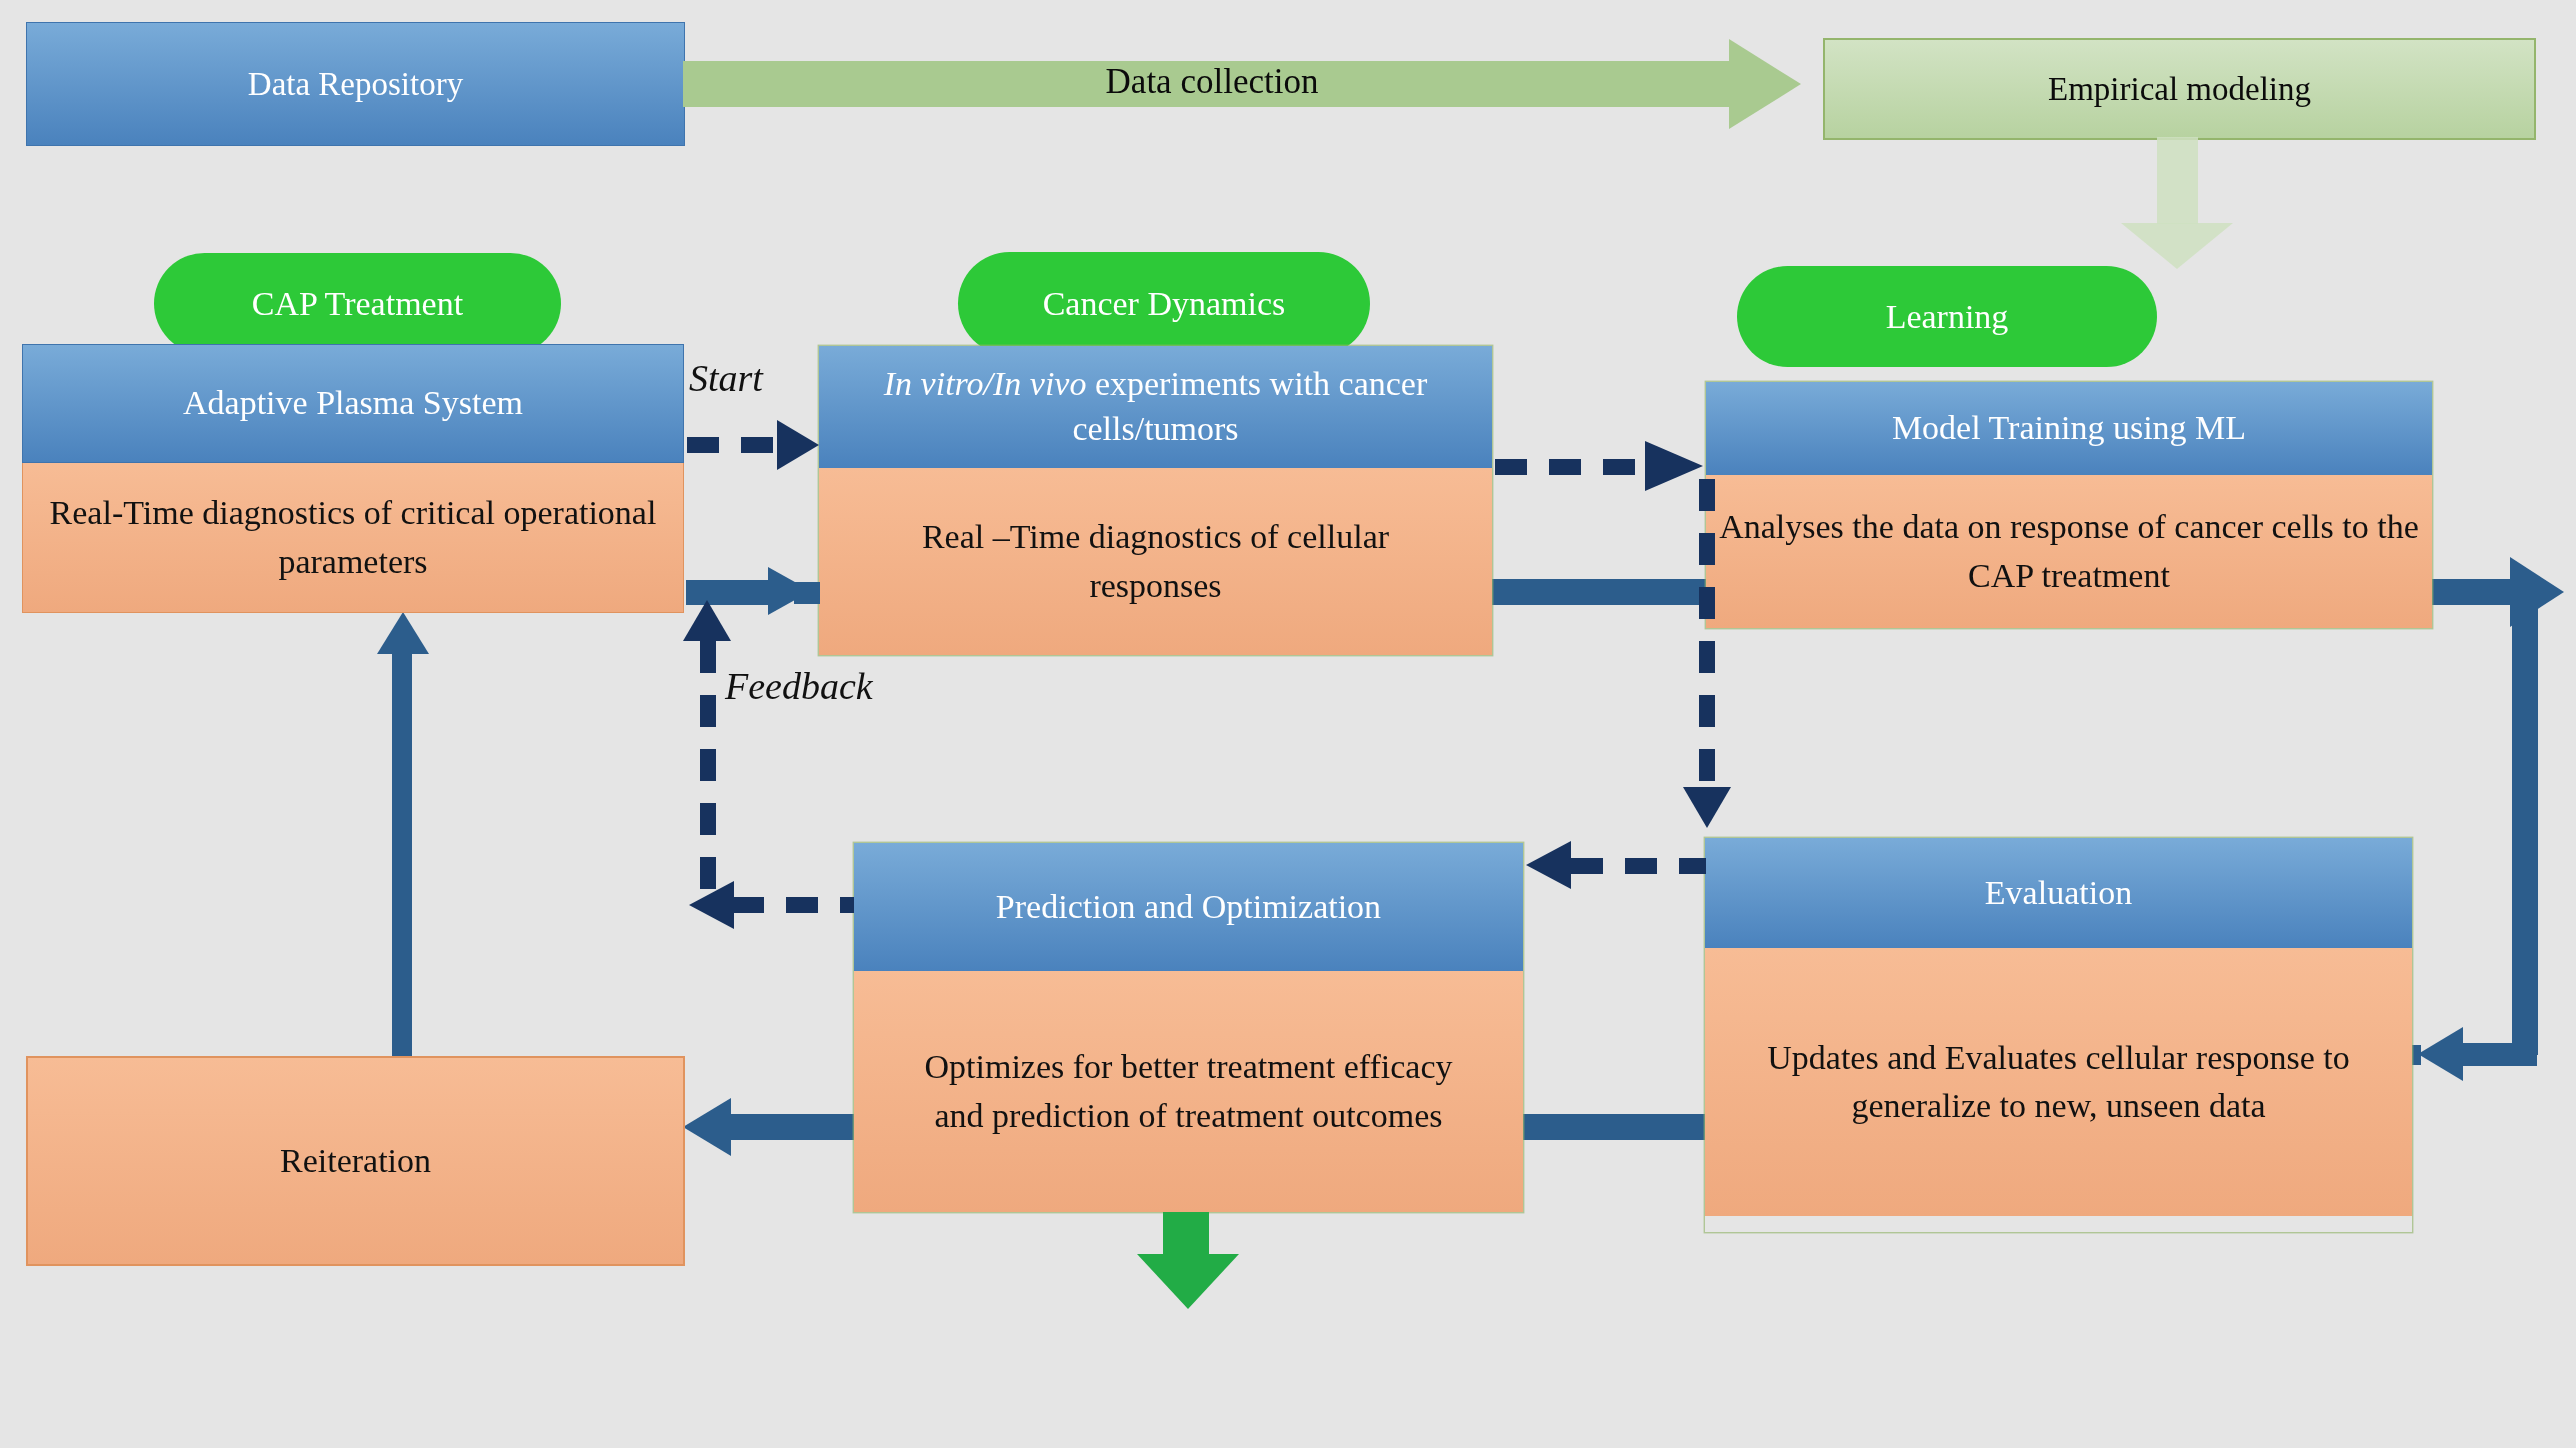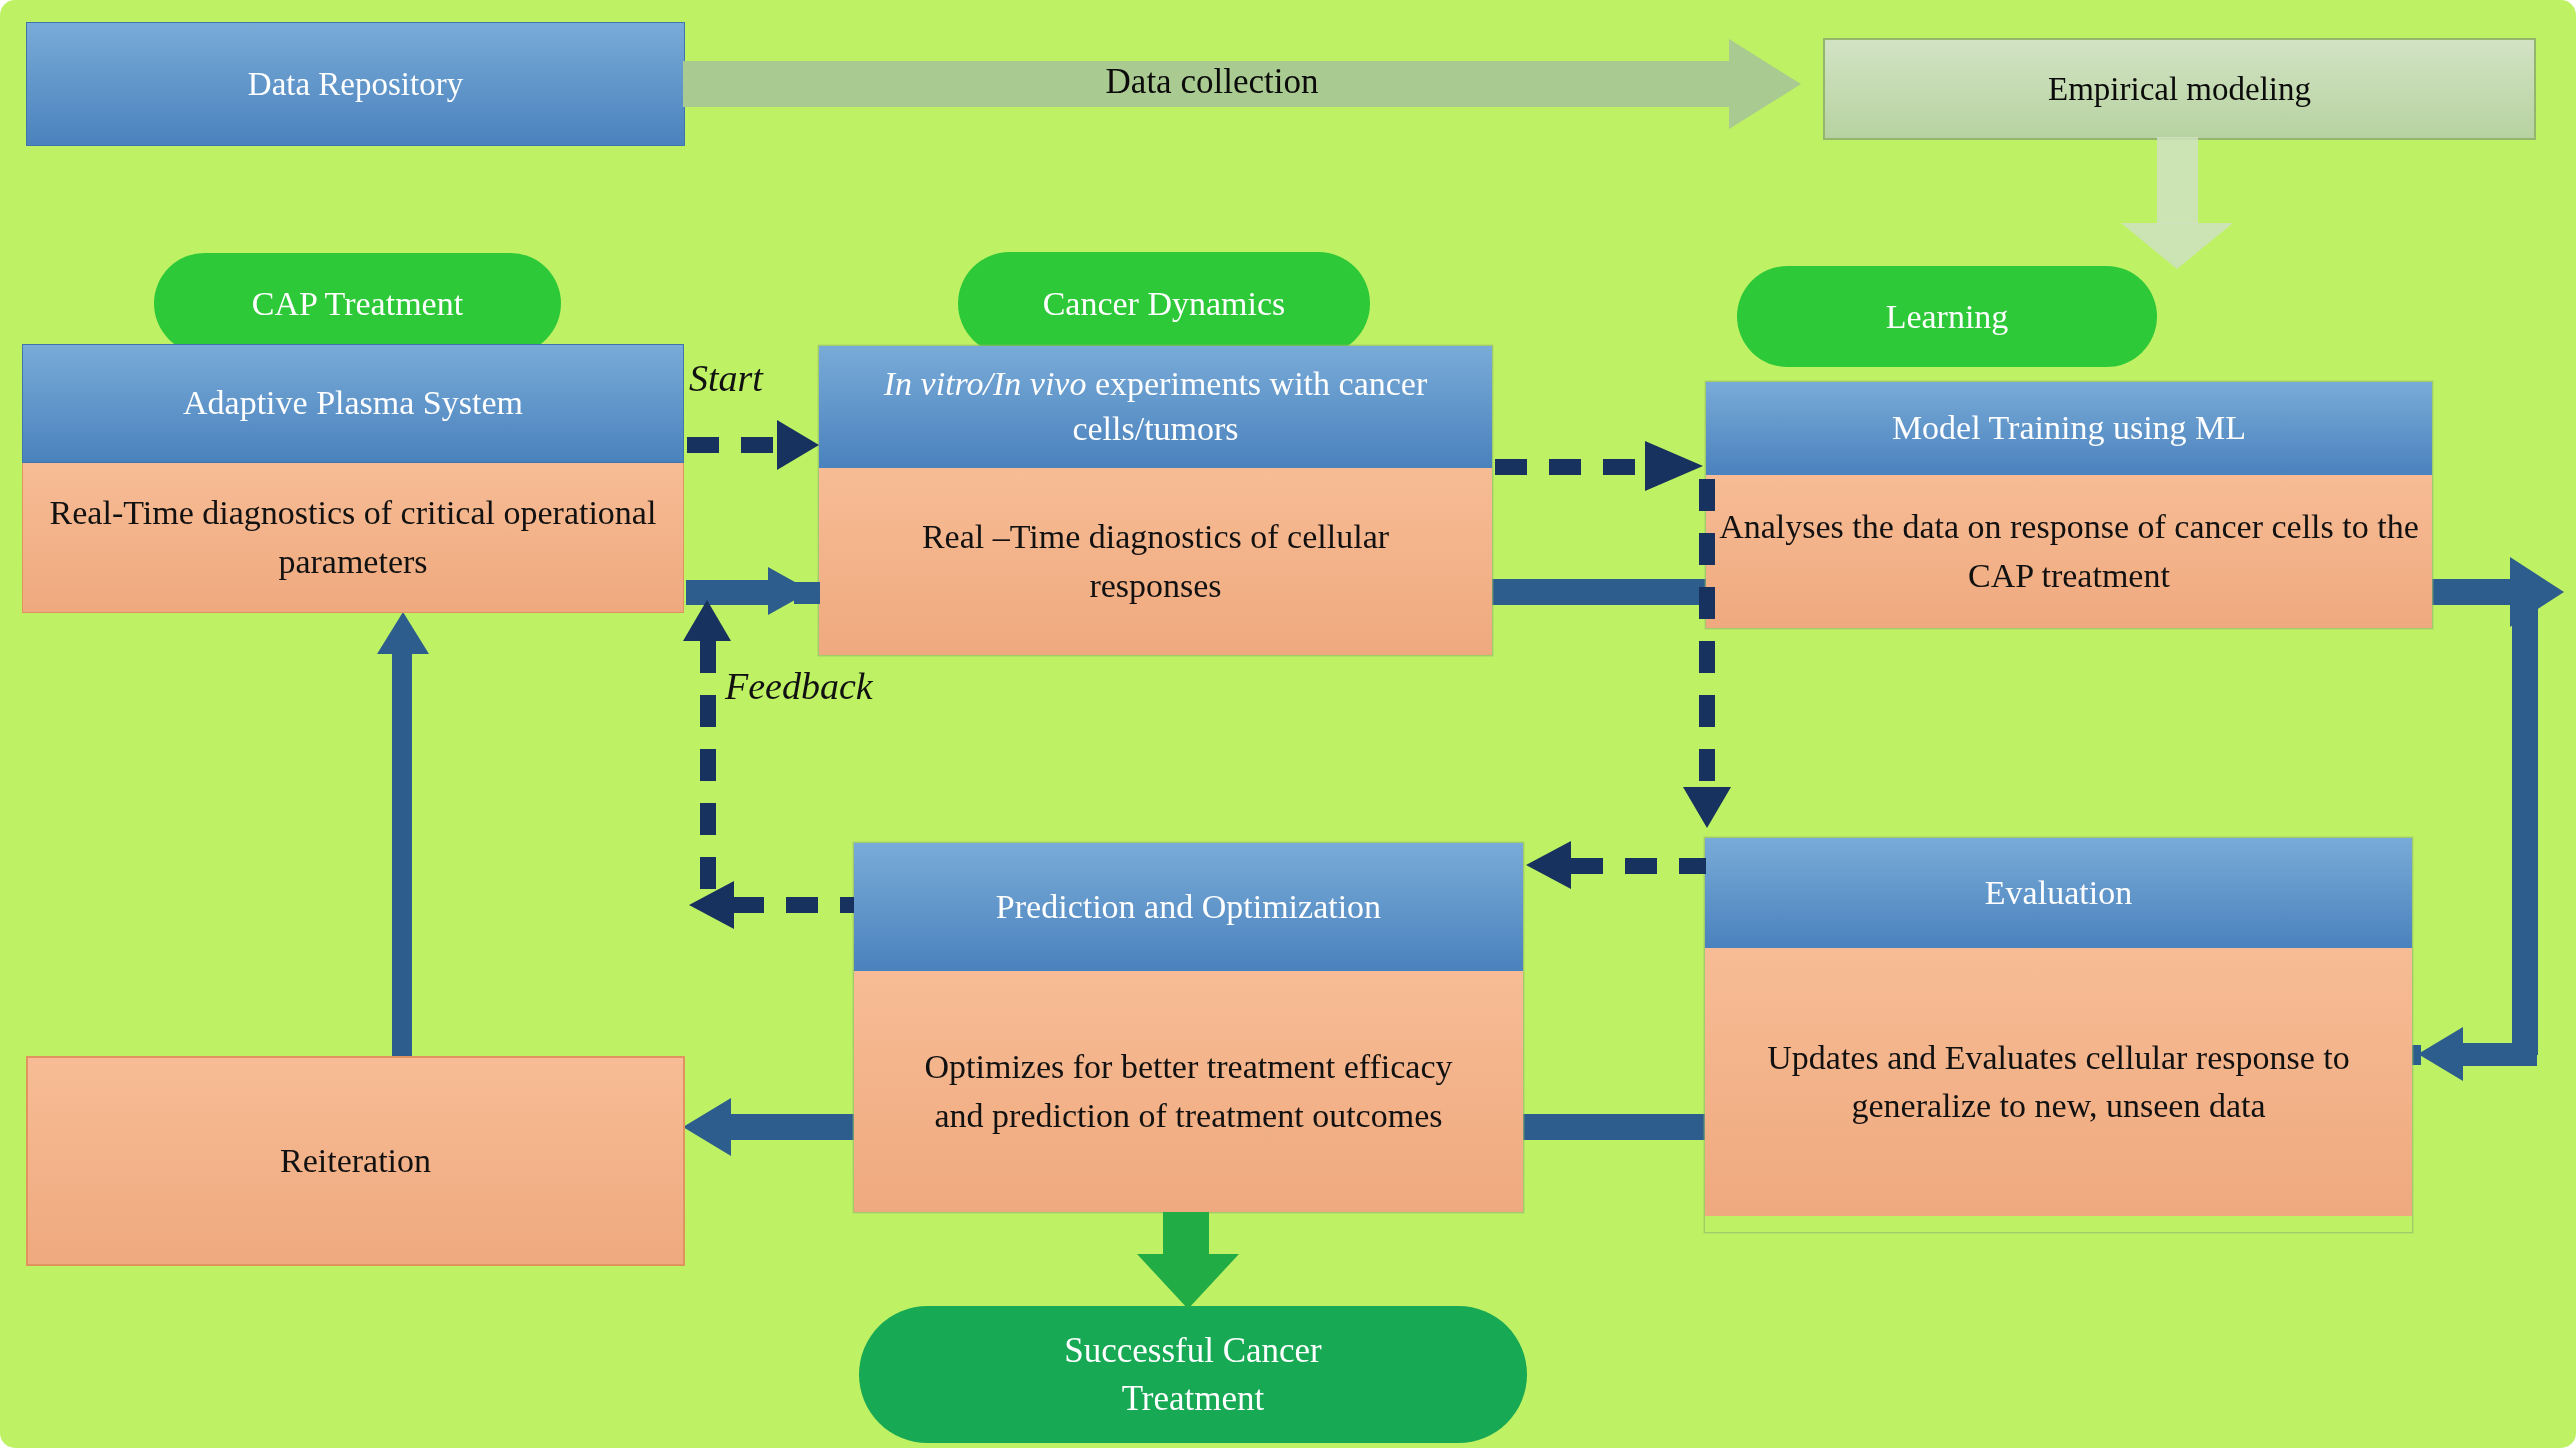--- a/index.html
+++ b/index.html
@@ -6,21 +6,21 @@
     --blue-top:#79abd8; --blue-bot:#4a82bd;
     --salmon-top:#f7bc95; --salmon-bot:#efa97e;
     --oval-green:#2dc938; --success-green:#17a954;
     --lgreen-top:#d2e3c4; --lgreen-bot:#b7d2a0;
     --datarrow:#a9ca90; --pale-arrow:#cfe1c1;
     --steel:#2c5d8c; --navy:#17325e;
     --olive:#94b56c; --orange-border:#e0935e; --blue-border:#3f74ad;
   }
   html,body{margin:0;padding:0;}
   body{width:2576px;height:1448px;background:#ffffff;font-family:"Liberation Serif",serif;}
-  .canvas{position:relative;width:2576px;height:1448px;overflow:hidden;background:#bef264;border-radius:15px;}
+  .canvas{position:relative;width:2576px;height:1448px;overflow:hidden;background:#e5e5e5;}
   .abs{position:absolute;}
   .ctr{display:flex;align-items:center;justify-content:center;text-align:center;}
   
   .bluebox{background:linear-gradient(180deg,var(--blue-top),var(--blue-bot));color:#fff;}
   .salmonbox{background:linear-gradient(180deg,var(--salmon-top),var(--salmon-bot));color:#111;}
   .twobox{box-shadow:0 0 0 1.4px rgba(148,181,108,.65);}
   .hdr{font-size:34px;line-height:1.32;}
   .bod{font-size:34px;line-height:1.42;}
   .oval{border-radius:50%/50%;background:var(--oval-green);color:#fff;font-size:34px;}
   .pill{border-radius:723px;justify-content:center;}
@@ -118,23 +118,20 @@
     </div>
     <div class="ctr salmonbox bod" style="width:100%;height:268px;">
       <span style="display:block;max-width:637px;">Updates and Evaluates cellular response to generalize to new, unseen data</span>
     </div>
   </div>
 
   <div class="abs ctr salmonbox" style="left:26px;top:1056px;width:655px;height:206px;border:2.2px solid var(--orange-border);font-size:34px;">
     <span>Reiteration</span>
   </div>
 
-  <div class="abs ctr pill" style="left:859px;top:1306px;width:668px;height:137px;background:var(--success-green);color:#fff;font-size:35px;line-height:1.35;">
-    <span style="display:block;max-width:362px;">Successful Cancer Treatment</span>
-  </div>
 
   <div class="abs solid" style="left:686px;top:580px;width:87px;height:24.6px;"></div>
   <div class="abs tri" style="left:768px;top:567px;border-top:24.6px solid transparent;border-bottom:24.6px solid transparent;border-left:43px solid var(--steel);"></div>
   <div class="abs solid" style="left:794px;top:582px;width:26px;height:22px;"></div>
 
   <div class="abs" style="left:1163px;top:1212px;width:46px;height:42px;background:#22ac46;"></div>
   <div class="abs tri" style="left:1137px;top:1254px;border-left:51px solid transparent;border-right:51px solid transparent;border-top:55px solid #22ac46;"></div>
 
   <div class="abs dash-h" style="left:687px;top:437px;width:88px;"></div>
   <div class="abs tri" style="left:777px;top:420px;border-top:25px solid transparent;border-bottom:25px solid transparent;border-left:42px solid var(--navy);"></div>

